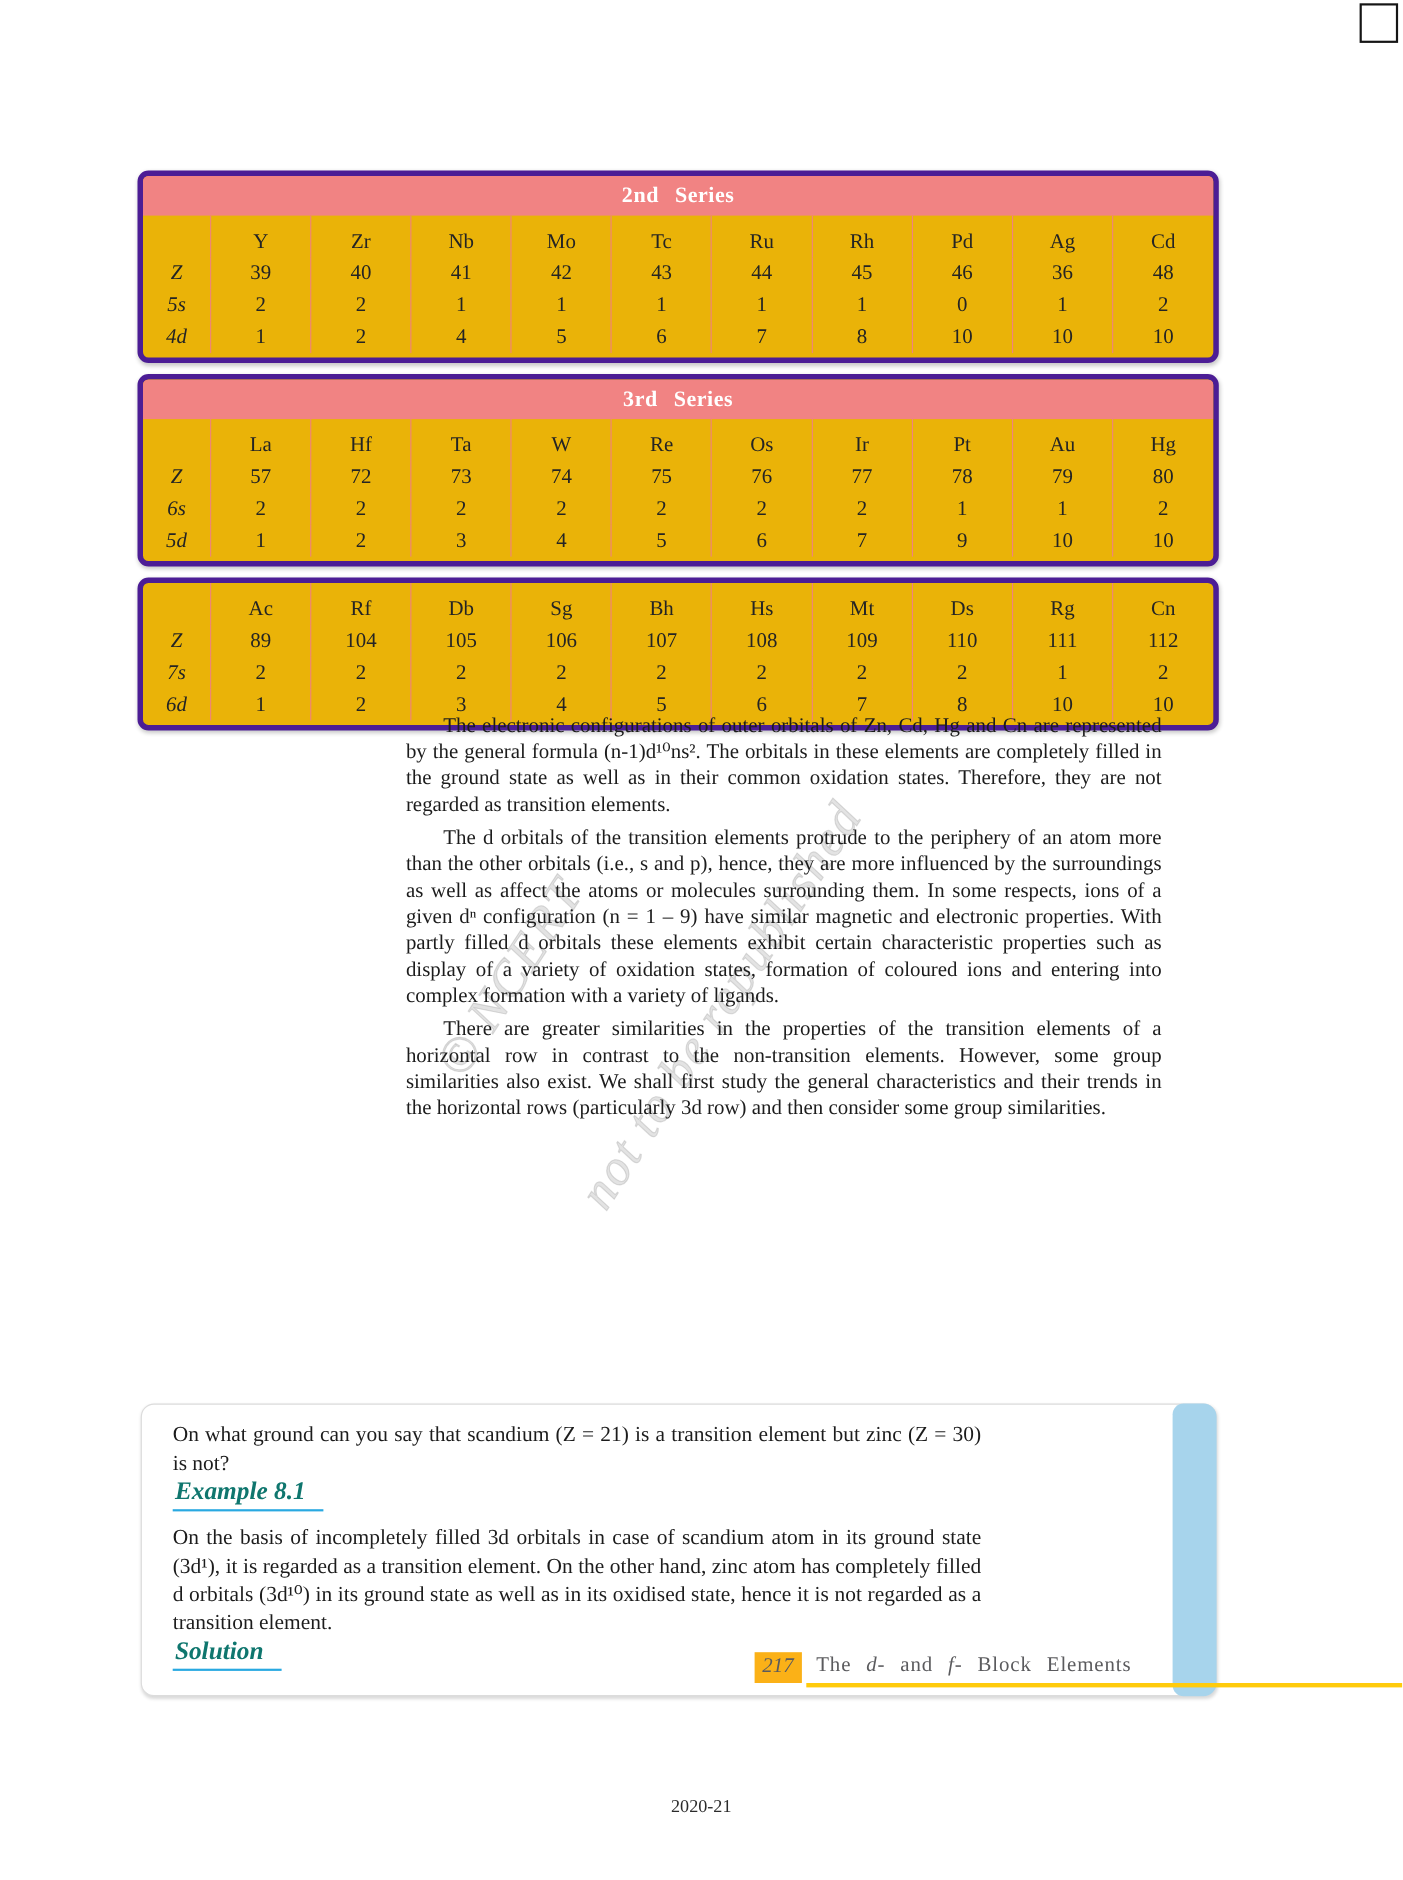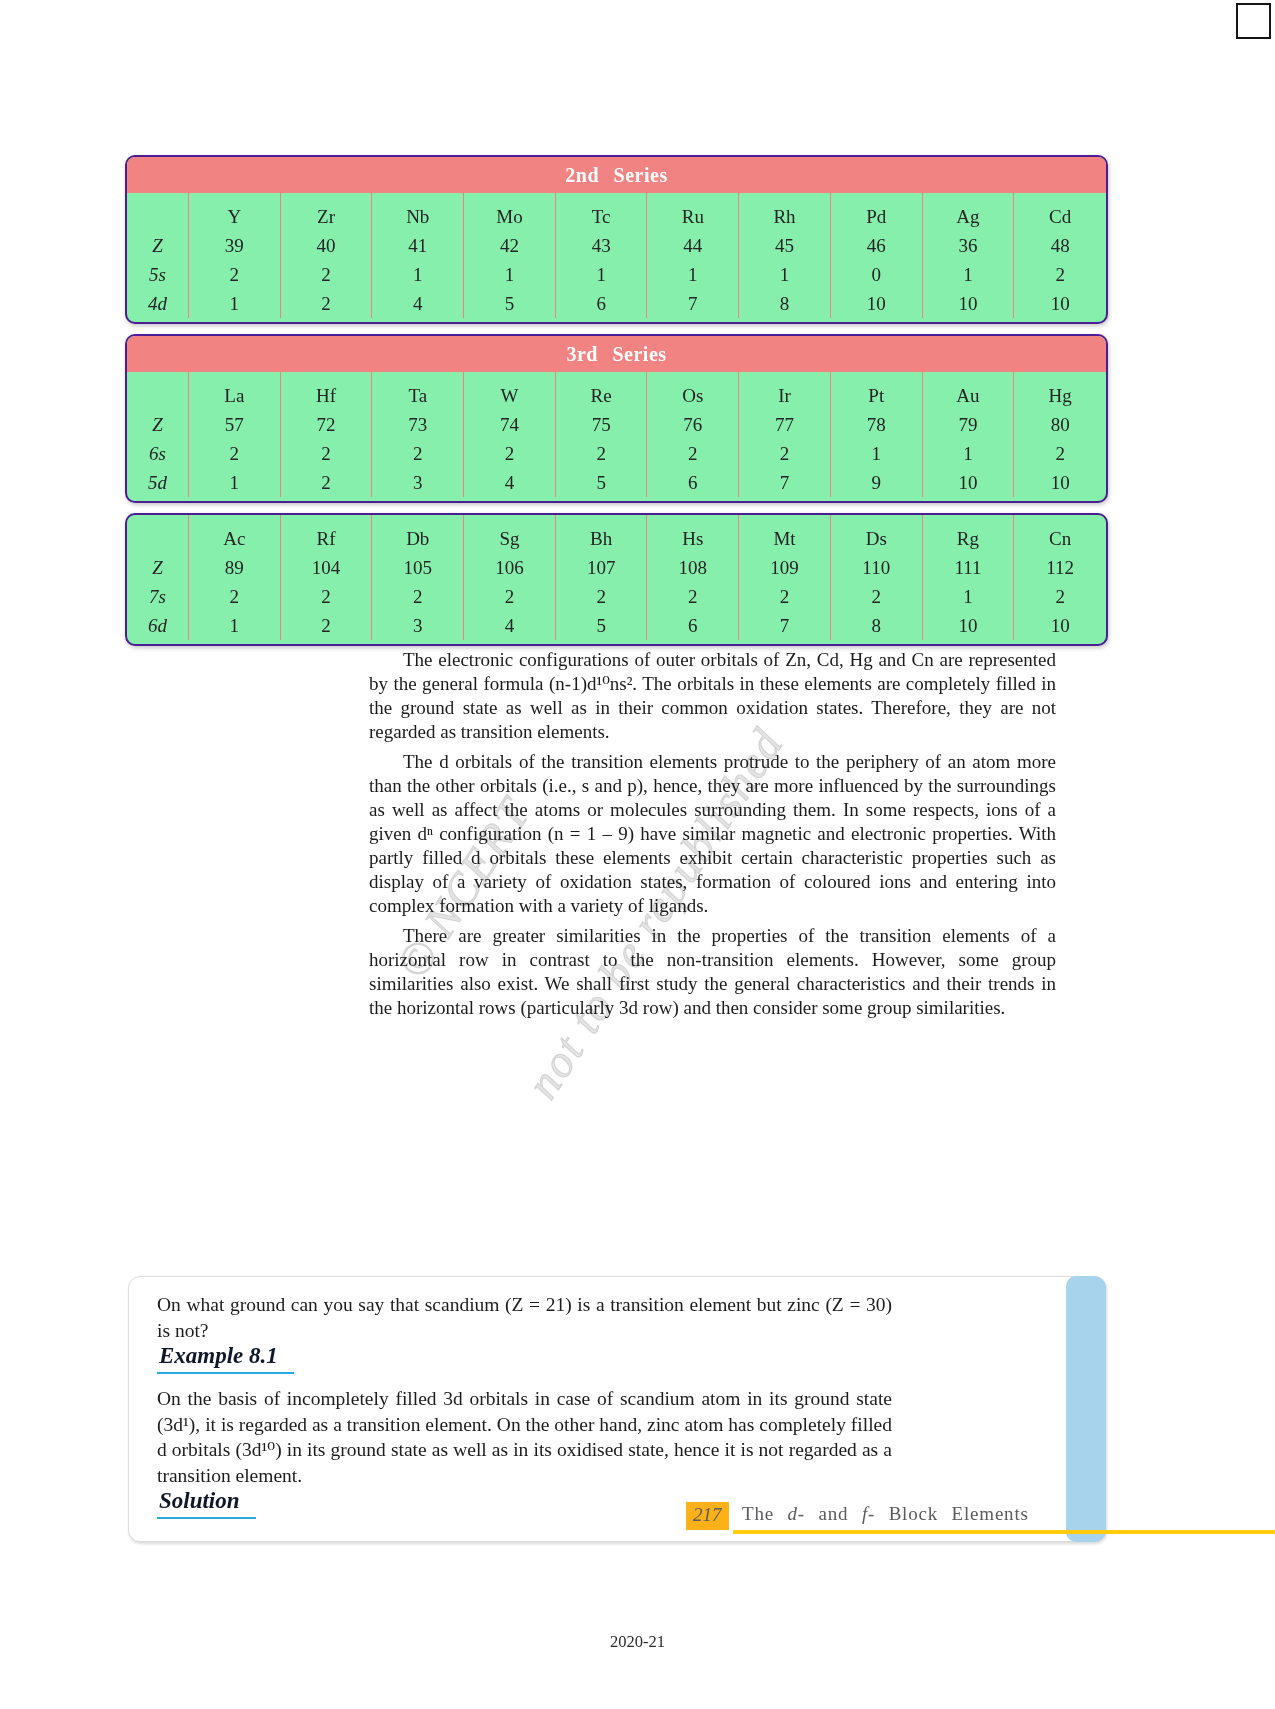--- a/index.html
+++ b/index.html
@@ -4,22 +4,22 @@
 <style>
   html,body{margin:0;padding:0;background:#ffffff;}
   .page{position:relative;width:1275px;height:1709px;background:#ffffff;overflow:hidden;
         font-family:"Liberation Serif","DejaVu Serif",serif;color:#1c1c1c;}
 
   
   .corner-square{position:absolute;top:3px;right:4px;width:31px;height:32px;border:2.5px solid #151515;background:#fff;}
 
   
   .tables{position:absolute;left:125px;top:155px;width:983px;}
-  .series-card{border:2px solid #4c1d95;border-radius:10px;overflow:hidden;margin-bottom:10px;
-               box-shadow:1px 2px 4px rgba(0,0,0,0.22);background:#86efac;}
+  .series-card{border:5px solid #4c1d95;border-radius:10px;overflow:hidden;margin-bottom:10px;
+               box-shadow:1px 2px 4px rgba(0,0,0,0.22);background:#eab308;}
   .series-head{background:#f18383;color:#ffffff;font-weight:bold;font-size:20px;height:36px;line-height:36px;
                text-align:center;letter-spacing:0.5px;word-spacing:9px;}
   .series-body{padding-bottom:4px;}
   .t-row{display:grid;grid-template-columns:62px repeat(10,1fr);}
   .t-cell{border-right:1.5px solid #f0827f;text-align:center;font-size:19px;height:29px;line-height:29px;color:#242424;}
   .t-row .t-cell:last-child{border-right:none;}
   .t-row.sym .t-cell{height:38px;line-height:48px;}
   .t-label{font-style:italic;}
 
   
@@ -33,21 +33,21 @@
       transform:rotate(-57deg);transform-origin:left bottom;letter-spacing:2px;}
   .wm1{left:430px;top:935px;}
   .wm2{left:560px;top:1055px;}
 
   
   .example-card{position:absolute;left:128px;top:1276px;width:978px;min-height:212px;box-sizing:border-box;
                 border:1px solid #dcdcdc;border-radius:12px;box-shadow:1px 2px 3px rgba(0,0,0,0.15);
                 padding:15px 56px 10px 28px;background:#fff;}
   .ex-row{display:flex;margin-bottom:12px;align-items:flex-start;flex-direction:column;}
   .ex-text{margin:0;width:735px;font-size:19.5px;line-height:25.5px;text-align:justify;}
-  .ex-label{color:#0f172a;font-style:italic;font-weight:bold;font-size:23px;line-height:26px;
+  .ex-label{color:#0f766e;font-style:italic;font-weight:bold;font-size:23px;line-height:26px;
             border-bottom:2px solid #29a9e1;padding:0 16px 3px 2px;white-space:nowrap;}
   .ex-bar{position:absolute;top:-1px;right:-1px;bottom:-1px;width:40px;background:#a7d4ec;
           border-radius:10px 12px 12px 10px;}
 
   
   .footer{position:absolute;left:0;top:1500px;width:1275px;height:40px;}
   .footer-rule{position:absolute;left:733px;right:0;top:30px;height:4px;background:#ffcb0c;}
   .page-badge{position:absolute;left:686px;top:2px;background:#fbb117;color:#5b5b5e;font-size:19px;
               padding:2px 7px 4px 7px;font-style:italic;}
   .chapter{position:absolute;left:742px;top:3px;color:#5b5b5e;font-size:19px;word-spacing:8px;letter-spacing:0.8px;}

